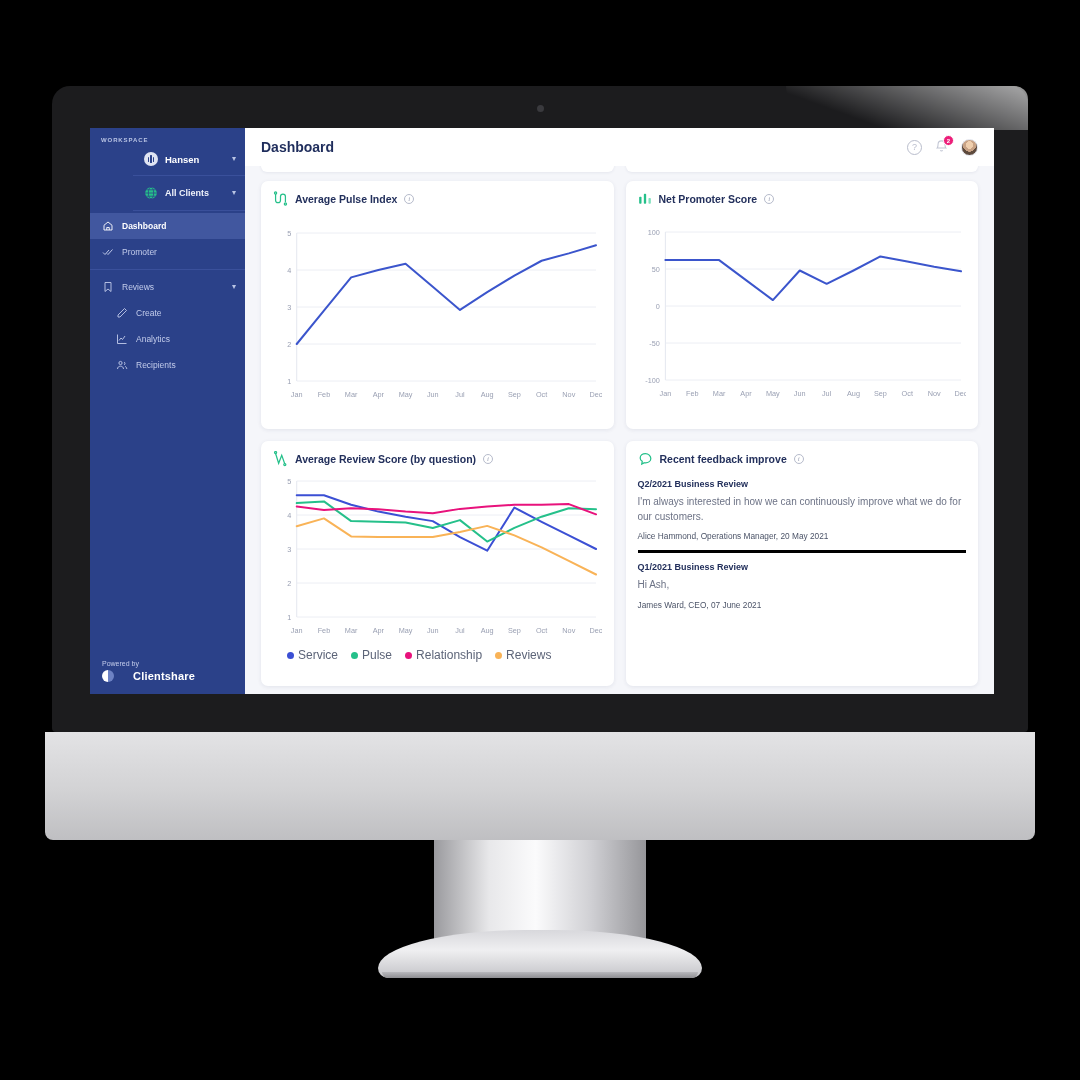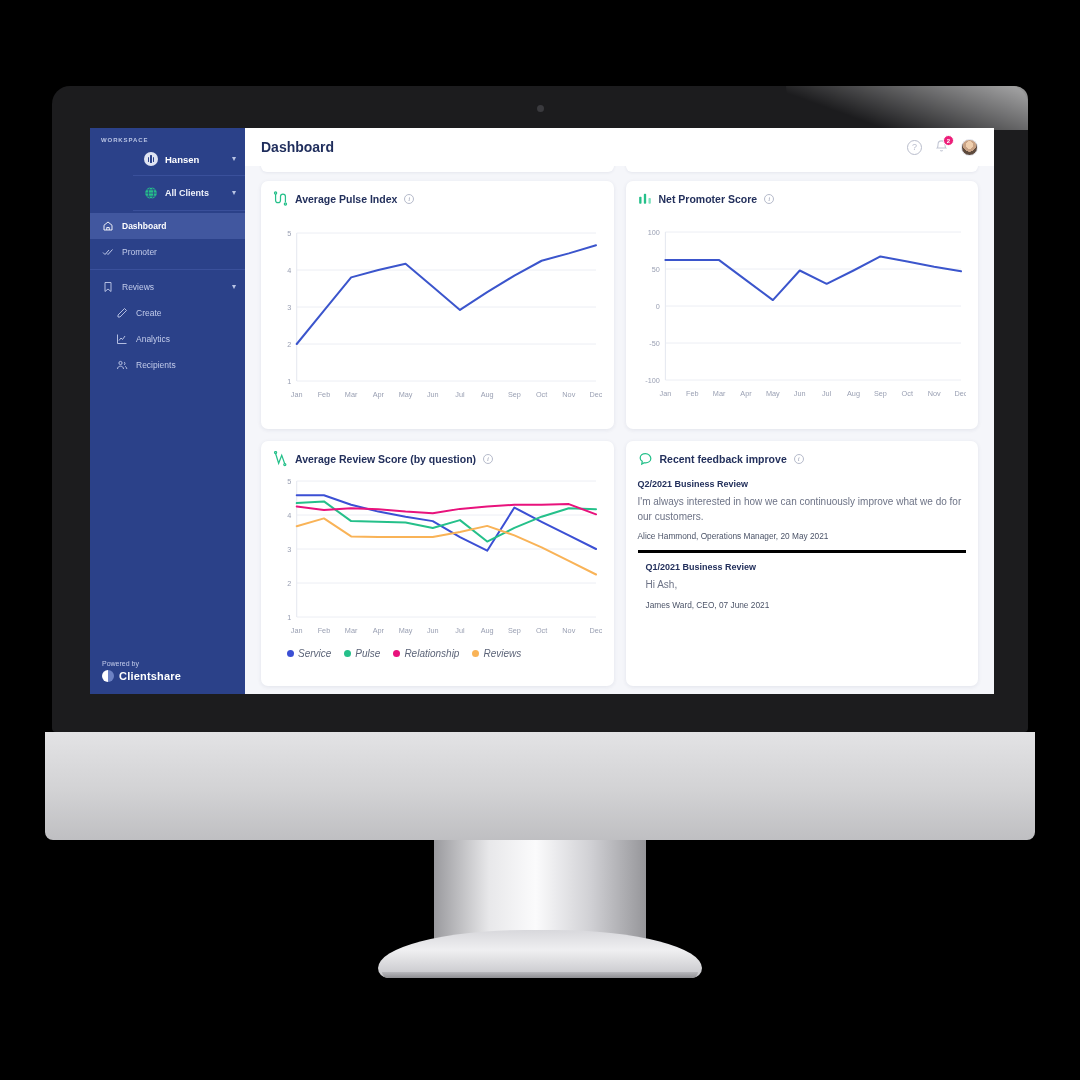--- a/index.html
+++ b/index.html
@@ -100,21 +100,21 @@
   .nav-item .ico { width: 12px; height: 12px; flex: 0 0 12px; display:block; }
   .nav-sep { height: 1px; background: #3a509b; margin: 4px 0; }
   .nav-item.group { justify-content: space-between; }
   .nav-item.group .lbl { flex: 1; }
   .nav-item.sub { padding-left: 26px; }
 
   #powered {
     position: absolute; left: 0; bottom: 12px; padding-left: 12px;
   }
   #powered .pb { color: #c3cceb; font-size: 7px; margin-bottom: 3px; }
-  #powered .brand { display: flex; align-items: center; gap: 5px; }
+  #powered .brand { display: flex; align-items: center; gap: 19px; }
   #powered .moon {
     width: 12px; height: 12px; border-radius: 50%;
     background: linear-gradient(90deg,#ffffff 50%, #6d82c4 50%);
     flex: 0 0 12px;
   }
   #powered .bname { color: #fff; font-size: 11px; font-weight: 700; letter-spacing: .2px; }
 
   
   #main { flex: 1; height: 100%; background: #f5f6fa; display: flex; flex-direction: column; min-width: 0; }
   #topbar {
@@ -158,25 +158,25 @@
     width: 10px; height: 10px; border: 1px solid #b6bbcb; border-radius: 50%;
     color: #9aa0b3; font-size: 7px; line-height: 9px; text-align: center; font-style: italic;
     font-family: "Liberation Serif", serif;
   }
   .chart-area { position: relative; width: 100%; }
   .chart-area svg { display: block; width: 100%; height: 100%; }
 
   .legend { display: flex; gap: 13px; margin-top: 5px; padding-left: 14px; }
   .legend-item { display: flex; align-items: center; gap: 4px; }
   .legend-dot { width: 7px; height: 7px; border-radius: 50%; }
-  .legend-label { font-size: 10px; font-style: italic; color: #5c6478; }
+  .legend-label { font-size: 12px; color: #5c6478; }
 
   
   .comment { padding: 9px 0 9px; border-bottom: 3px solid #000000; }
-  .comment:last-child { border-bottom: none; margin-left: 8px; }
+  .comment:last-child { border-bottom: none; }
   .c-title { color: #23305c; font-size: 9px; font-weight: 700; margin-bottom: 6px; }
   .c-body { color: #6d7386; font-size: 10px; line-height: 1.45; margin-bottom: 7px; }
   .c-meta { color: #4c5468; font-size: 8.3px; }
 </style>
 </head>
 <body>
 
 <div id="scene">
 
   <div id="monitor">

